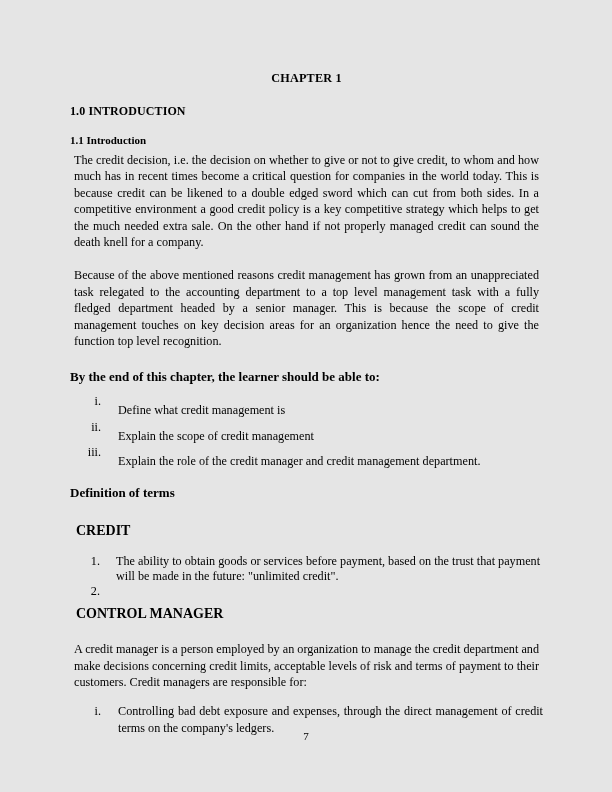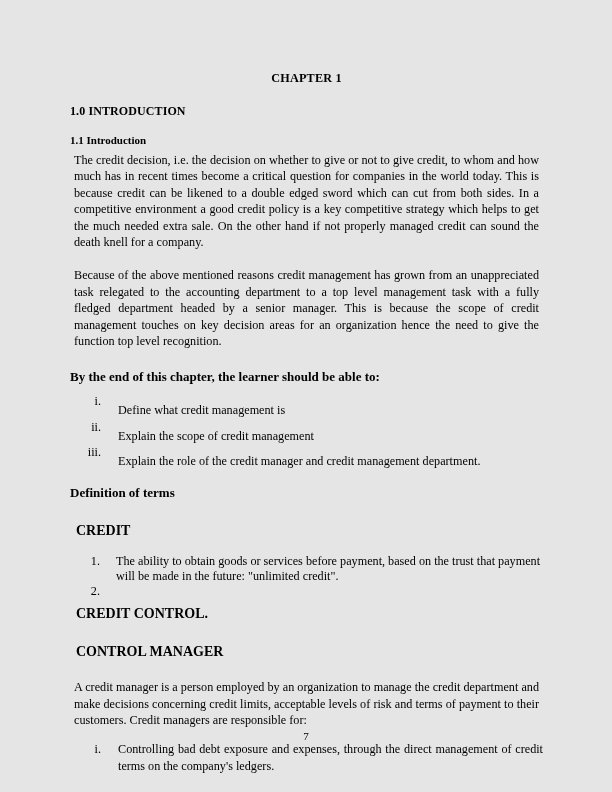--- a/index.html
+++ b/index.html
@@ -185,21 +185,20 @@
     <ol class="decimal">
       <li>
         <span class="marker">1.</span>
         <span>The ability to obtain goods or services before payment, based on the trust that payment will be made in the future: "unlimited credit".</span>
       </li>
       <li>
         <span class="marker">2.</span>
       </li>
     </ol>
 
-    <h3 class="h-term2">CREDIT CONTROL.</h3>
 
 
     <h3 class="h-term2">CONTROL MANAGER</h3>
 
     <p class="body gap">A credit manager is a person employed by an organization to manage the credit department and make decisions concerning credit limits, acceptable levels of risk and terms of payment to their customers. Credit managers are responsible for:</p>
 
     <ul class="roman tight">
       <li>
         <span class="marker">i.</span>
         <span>Controlling bad debt exposure and expenses, through the direct management of credit terms on the company's ledgers.</span>

